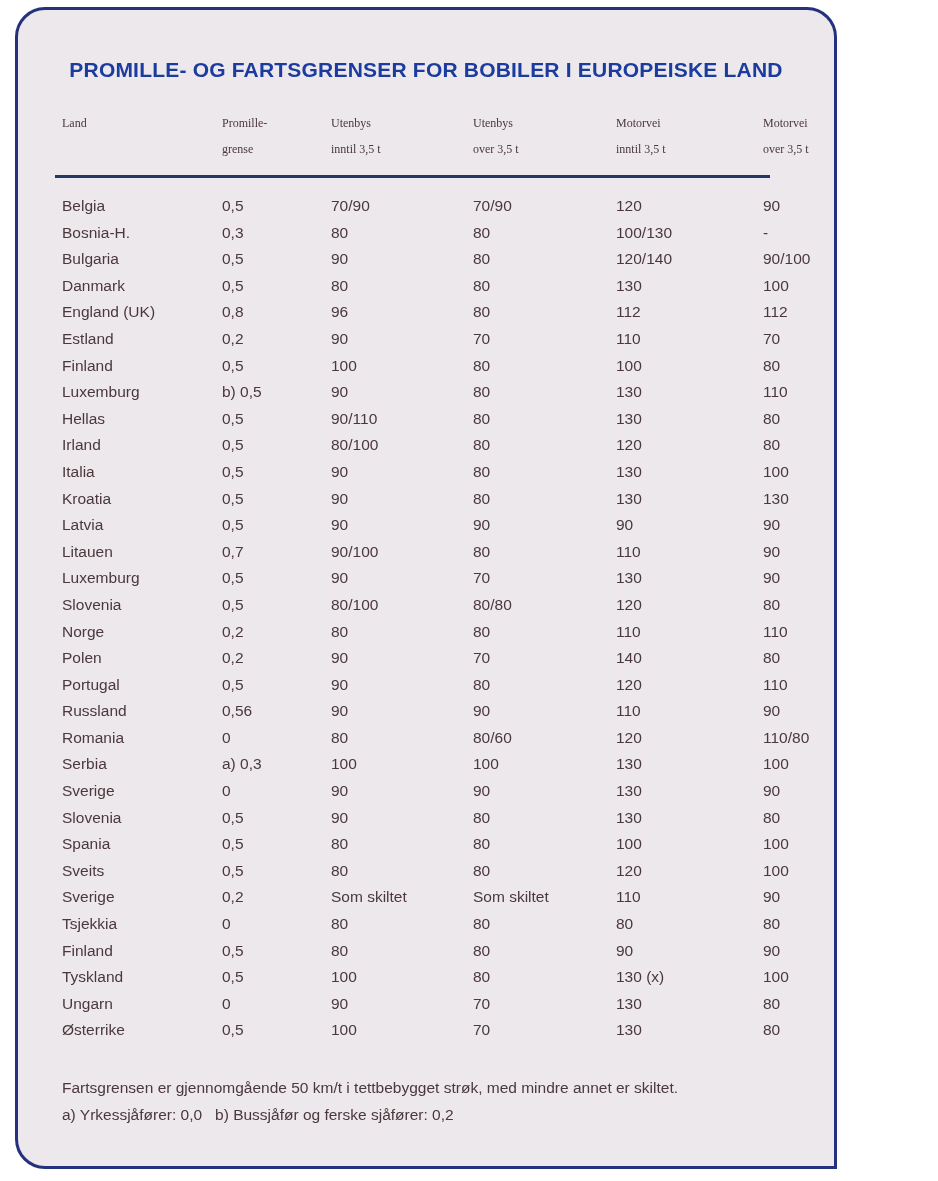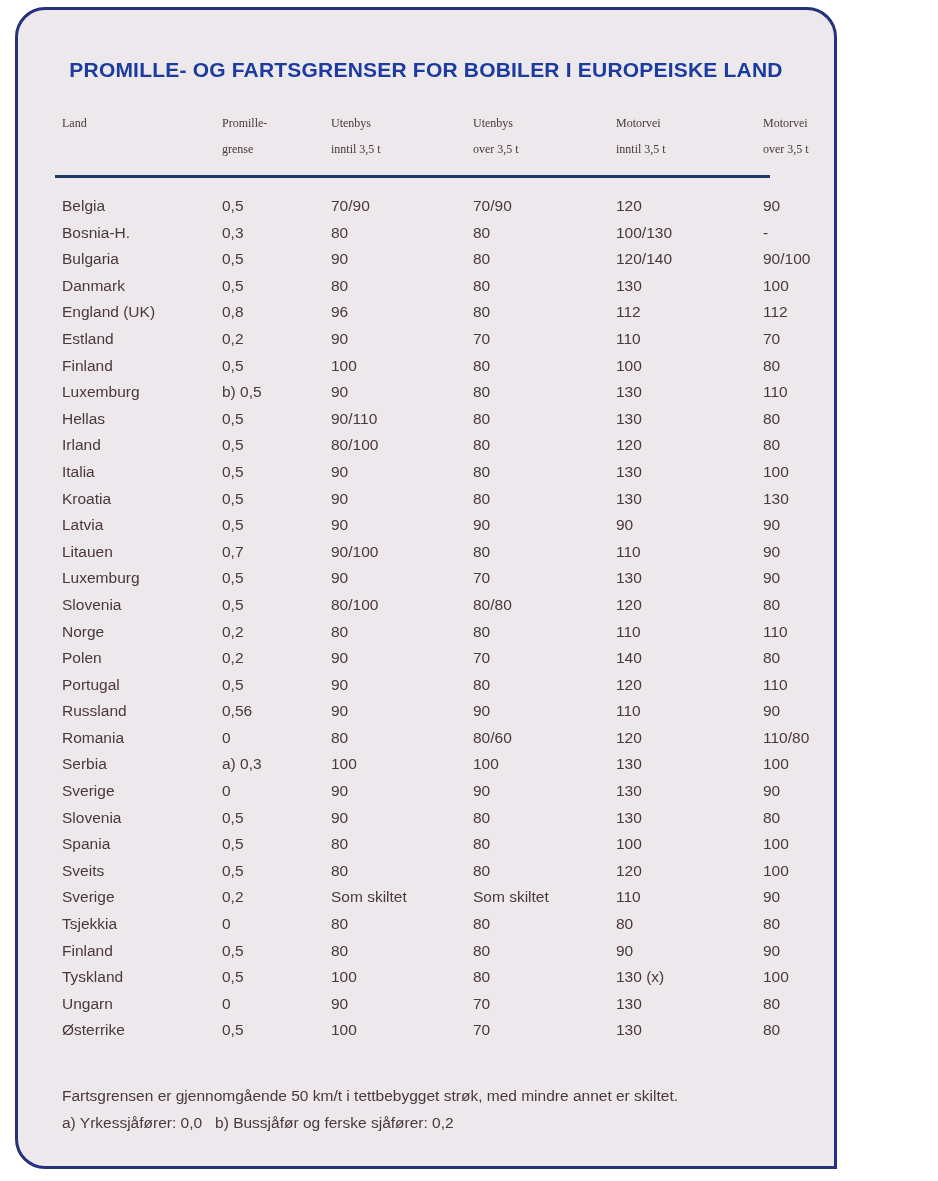--- a/index.html
+++ b/index.html
@@ -63,21 +63,21 @@
   .rows {
     margin-top: 15px;
     padding-left: 44px;
     padding-right: 14px;
     color: var(--text);
     font-size: 15.5px;
   }
   .row { line-height: 26.6px; }
   .cell { white-space: nowrap; overflow: hidden; }
   .footnotes {
-    margin-top: 38px;
+    margin-top: 30px;
     padding-left: 44px;
     padding-right: 20px;
     color: var(--text);
     font-size: 15.5px;
   }
   .footnotes p {
     margin: 0;
     line-height: 27px;
     white-space: pre-wrap;
   }

